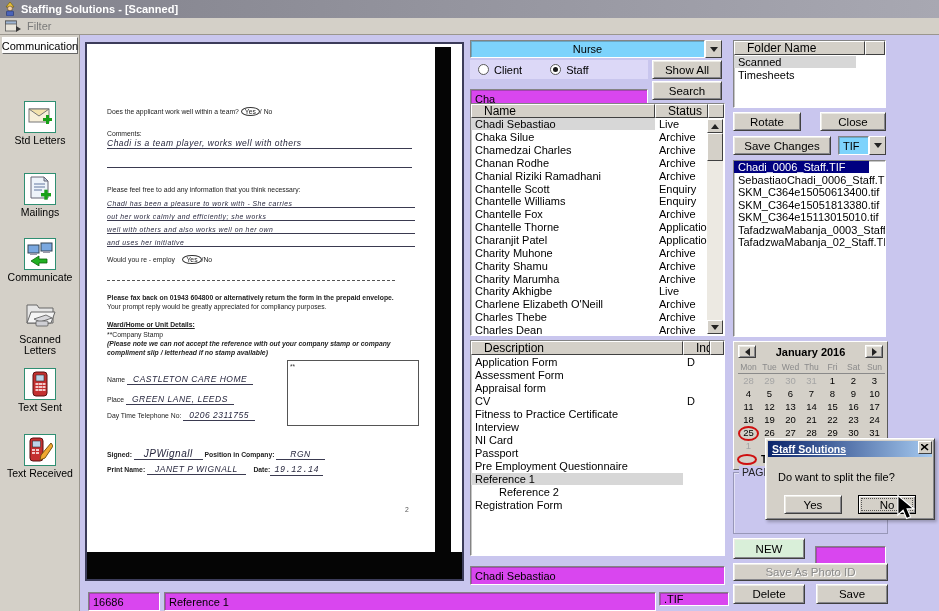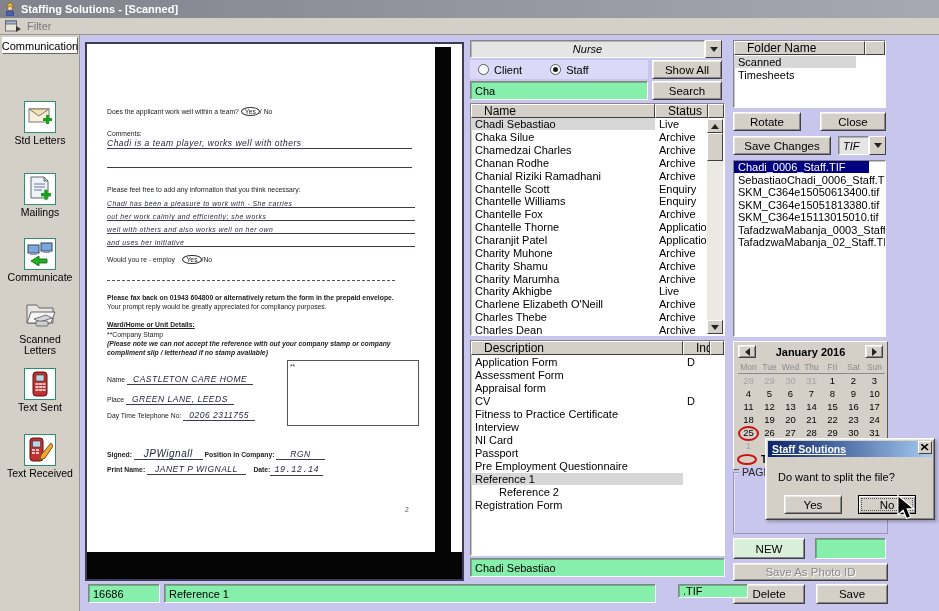--- a/index.html
+++ b/index.html
@@ -9,22 +9,22 @@
   
   .titlebar { position:absolute; left:0; top:0; width:939px; height:18px;
     background:linear-gradient(90deg,#82828c,#a8a8b2); display:flex; align-items:center; gap:4px; padding-left:3px; }
   .titlebar .t { color:#fff; font-weight:bold; font-size:11px; }
   .menubar { position:absolute; left:0; top:18px; width:939px; height:17px; background:#d4d0c8;
     border-bottom:1px solid #9a968e; display:flex; align-items:center; gap:6px; padding-left:5px; }
   .menubar .m { color:#7a7a7a; font-size:11px; }
 
   .raised { background:#d4d0c8; border:1px solid; border-color:#ffffff #404040 #404040 #ffffff;
     box-shadow:inset 1px 1px 0 #ecebe5, inset -1px -1px 0 #87878b; }
-  .sunken { background:#86efac; border:1px solid; border-color:#848484 #ffffff #ffffff #848484;
-    box-shadow:inset 1px 1px 0 rgba(64,64,64,0.35); }
+  .sunken { background:#d946ef; border:1px solid; border-color:#848484 #ffffff #ffffff #848484;
+    box-shadow:inset 1px 1px 0 rgba(64,64,64,0.35);margin-top:8px; }
   .btn { display:flex; align-items:center; justify-content:center; font-size:11.5px; cursor:default; }
   .btn.disabled { color:#8a8a8a; text-shadow:1px 1px 0 #fff; }
 
   
   .sidebar { position:absolute; left:0; top:35px; width:80px; height:576px; background:#d4d0c8; border-right:1px solid #9a968e; }
   .comm-tab { position:absolute; left:2px; top:2px; width:76px; height:17px; background:#fcfcfc;
     border:1px solid; border-color:#fff #666 #666 #fff; display:flex; align-items:center; justify-content:center; font-size:11px; }
   .side-item { position:absolute; left:0; width:80px; text-align:center; }
   .iconbox { width:32px; height:32px; margin:0 auto; border:1px solid #2f8f72; background:#fff;
     display:flex; align-items:center; justify-content:center; }
@@ -40,22 +40,22 @@
   .doc .pl { position:absolute; font-size:6.8px; }
   .doc .pb { font-weight:bold; }
   .hand { font-style:italic; color:#26263d; font-size:8.5px; letter-spacing:0.5px; }
   .hline { border-bottom:1px solid #3a3a50; }
   .yescircle { border:1px solid #333; border-radius:50%; padding:0 3px; }
   .stampbox { position:absolute; left:200px; top:316px; width:132px; height:66px; border:1px solid #555; font-size:6.5px; padding:2px; color:#333; }
   .dashsep { position:absolute; left:20px; top:236px; width:288px; border-top:1px dashed #555; }
 
   
   .combo { position:absolute; display:flex; }
-  .combo .val { flex:1; background:#e5e5e5; border:1px solid; border-color:#848484 #fff #fff #848484;
-    box-shadow:inset 1px 1px 0 rgba(64,64,64,0.3); display:flex; align-items:center; padding-left:4px;font-style:italic; }
+  .combo .val { flex:1; background:#7dd3fc; border:1px solid; border-color:#848484 #fff #fff #848484;
+    box-shadow:inset 1px 1px 0 rgba(64,64,64,0.3); display:flex; align-items:center; padding-left:4px; }
   .combo .val.center { justify-content:center; padding-left:0; }
   .combo .arrowbtn { width:17px; background:#d4d0c8; border:1px solid; border-color:#fff #404040 #404040 #fff;
     display:flex; align-items:center; justify-content:center; }
   .tri-dn { width:0; height:0; border-left:4px solid transparent; border-right:4px solid transparent; border-top:5px solid #222; }
   .tri-up { width:0; height:0; border-left:4px solid transparent; border-right:4px solid transparent; border-bottom:5px solid #222; }
   .tri-l { width:0; height:0; border-top:4px solid transparent; border-bottom:4px solid transparent; border-right:5px solid #222; }
   .tri-r { width:0; height:0; border-top:4px solid transparent; border-bottom:4px solid transparent; border-left:5px solid #222; }
 
   .radiostrip { position:absolute; left:470px; top:60px; width:178px; height:19px; background:#dcd8f7; display:flex; align-items:center; gap:28px; padding-left:8px; }
   .radio { display:flex; align-items:center; gap:5px; font-size:11px; }
@@ -568,21 +568,21 @@
 
   <div class="btn raised" style="position:absolute; left:733px; top:538px; width:72px; height:21px; background:#d9efd9;">NEW</div>
   <div class="sunken" style="position:absolute; left:815px; top:538px; width:71px; height:21px;"></div>
 
   <div class="btn raised disabled" style="position:absolute; left:733px; top:563px; width:155px; height:18px;">Save As Photo ID</div>
   <div class="btn raised" style="position:absolute; left:733px; top:584px; width:72px; height:20px;">Delete</div>
   <div class="btn raised" style="position:absolute; left:816px; top:584px; width:72px; height:20px;">Save</div>
 
   <div class="sunken" style="position:absolute; left:88px; top:584px; width:72px; height:19px; display:flex; align-items:center; padding-left:4px;">16686</div>
   <div class="sunken" style="position:absolute; left:164px; top:584px; width:492px; height:19px; display:flex; align-items:center; padding-left:4px;">Reference 1</div>
-  <div class="sunken" style="position:absolute; left:678px; top:584px; width:70px; height:14px; display:flex; align-items:center; padding-left:4px;">.TIF</div>
+  <div class="sunken" style="position:absolute; left:659px; top:584px; width:70px; height:14px; display:flex; align-items:center; padding-left:4px;">.TIF</div>
 
   <div class="dialog">
     <div class="dtitle">
       <span class="tt">Staff Solutions</span>
     </div>
     <div class="dclose">
       <svg width="8" height="7" viewBox="0 0 8 7">
           <line x1="0" y1="0" x2="7" y2="6" stroke="#000" stroke-width="1.6"></line>
           <line x1="7" y1="0" x2="0" y2="6" stroke="#000" stroke-width="1.6"></line>
         </svg>

